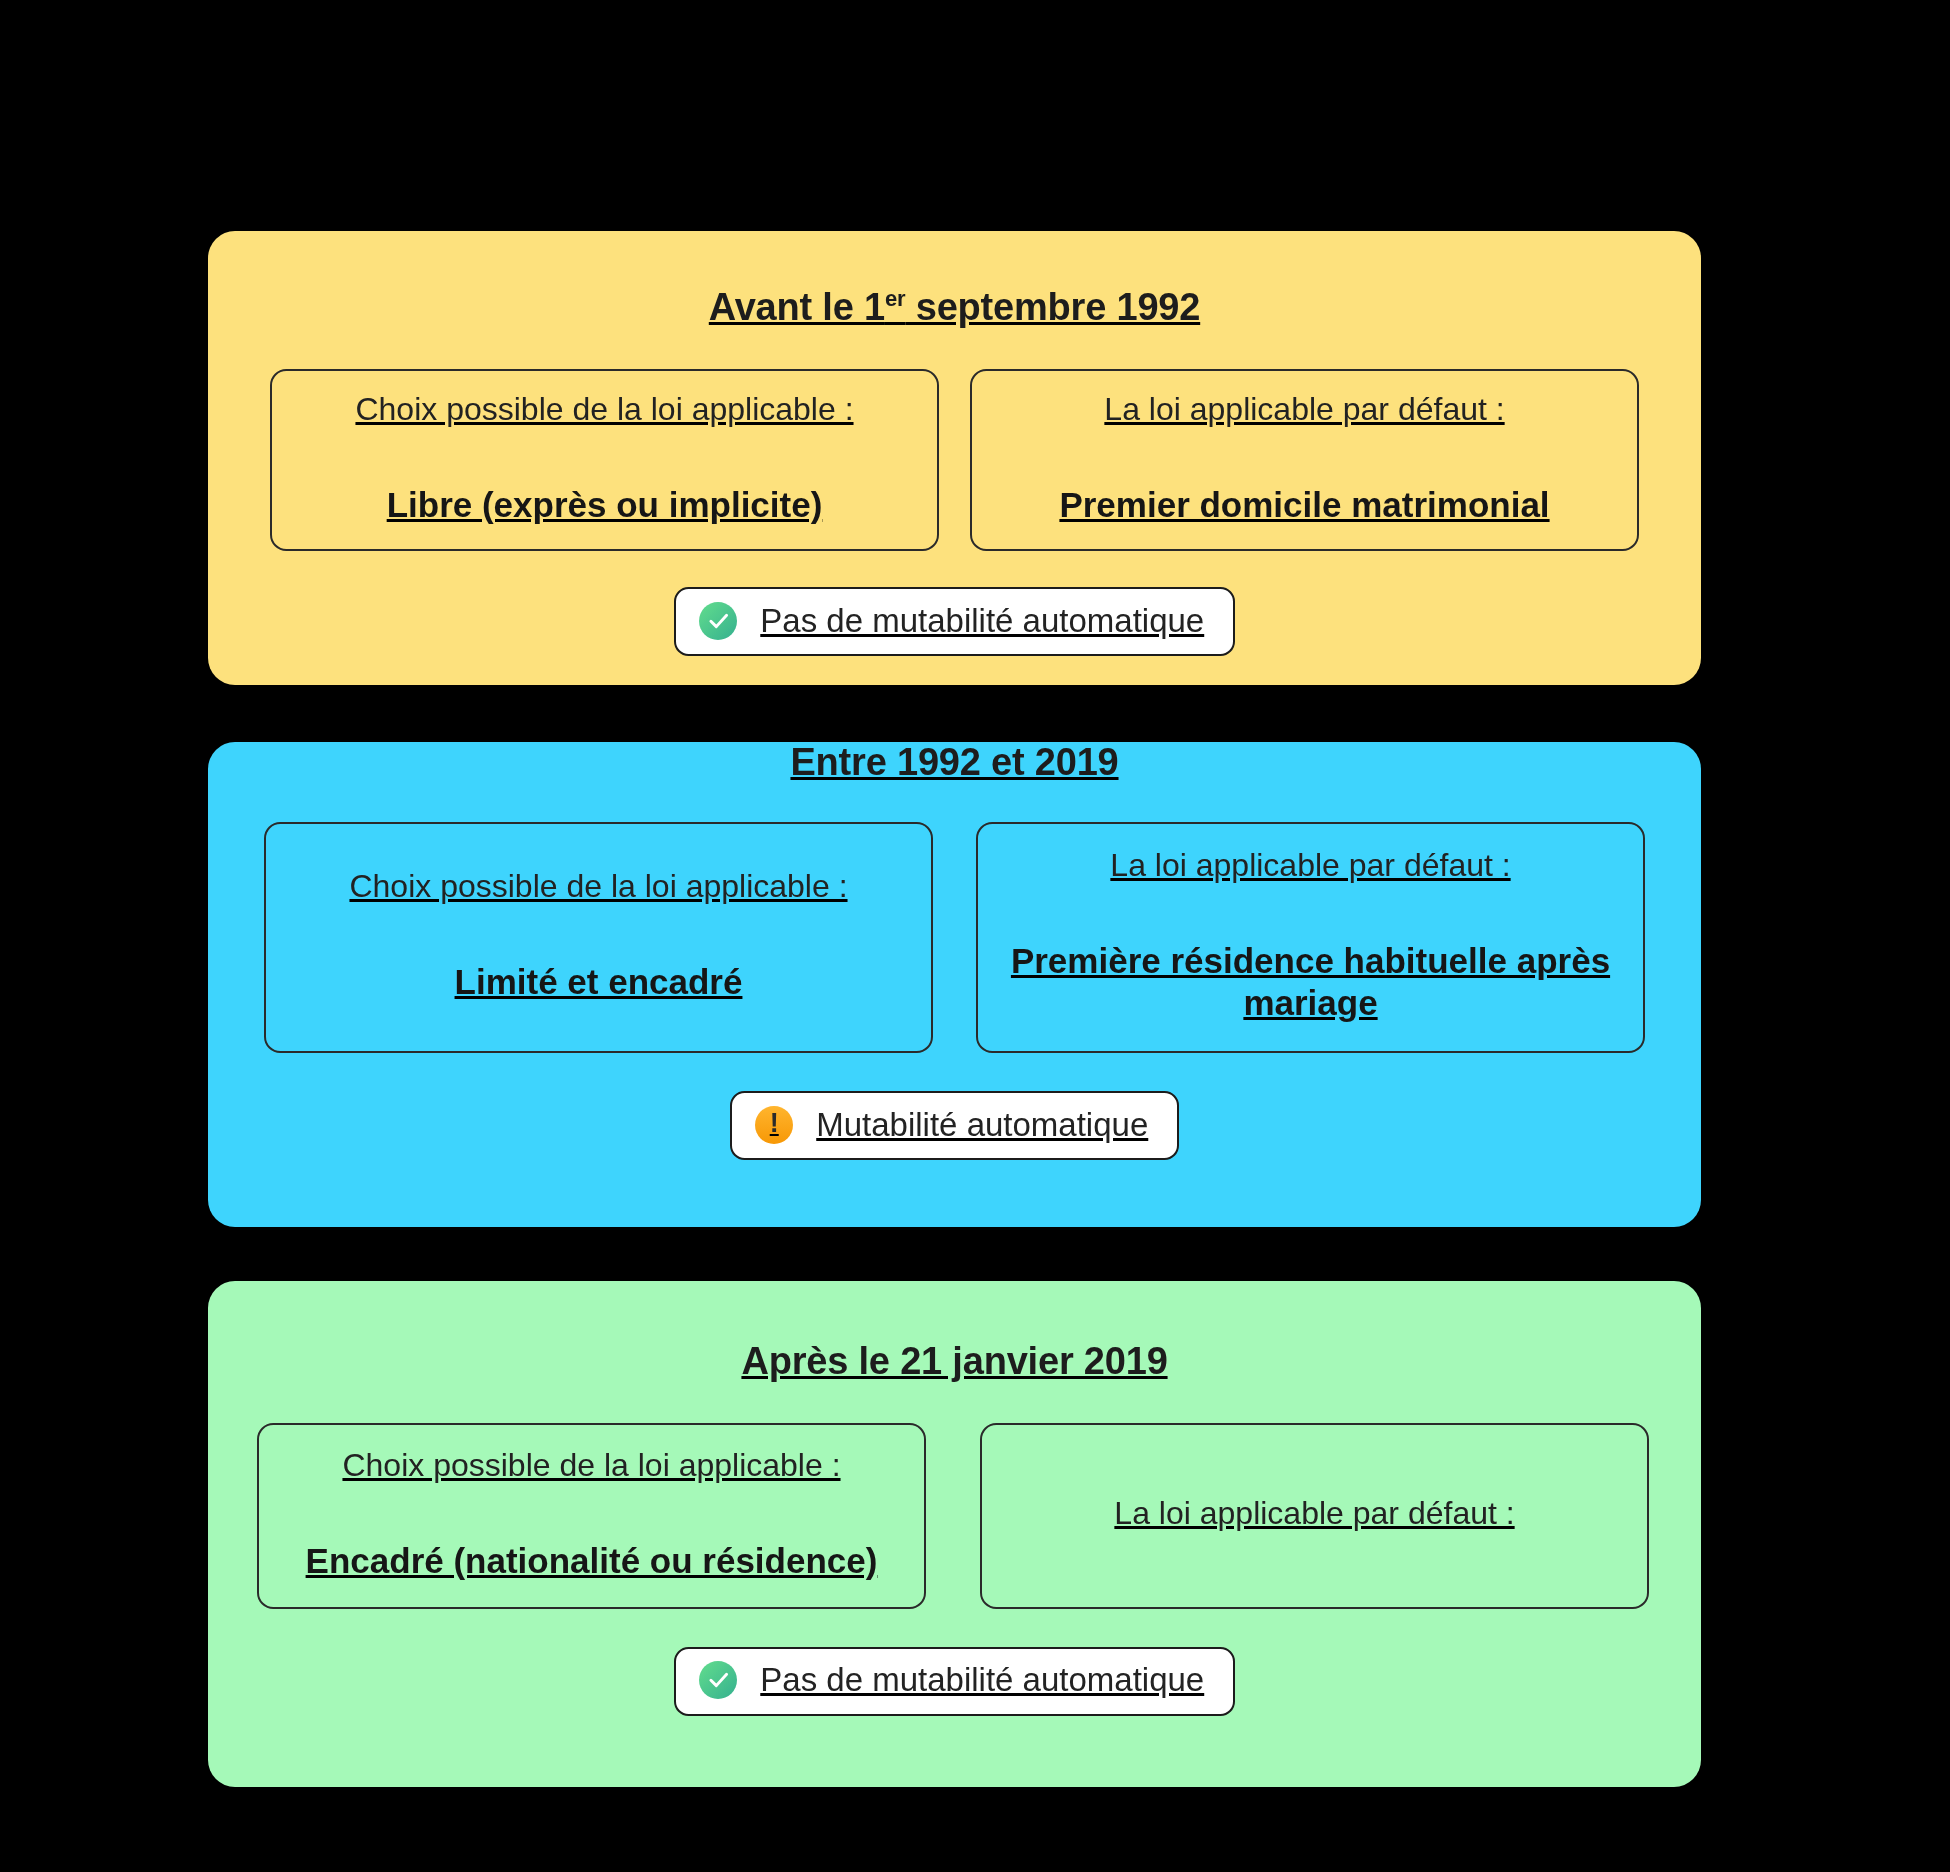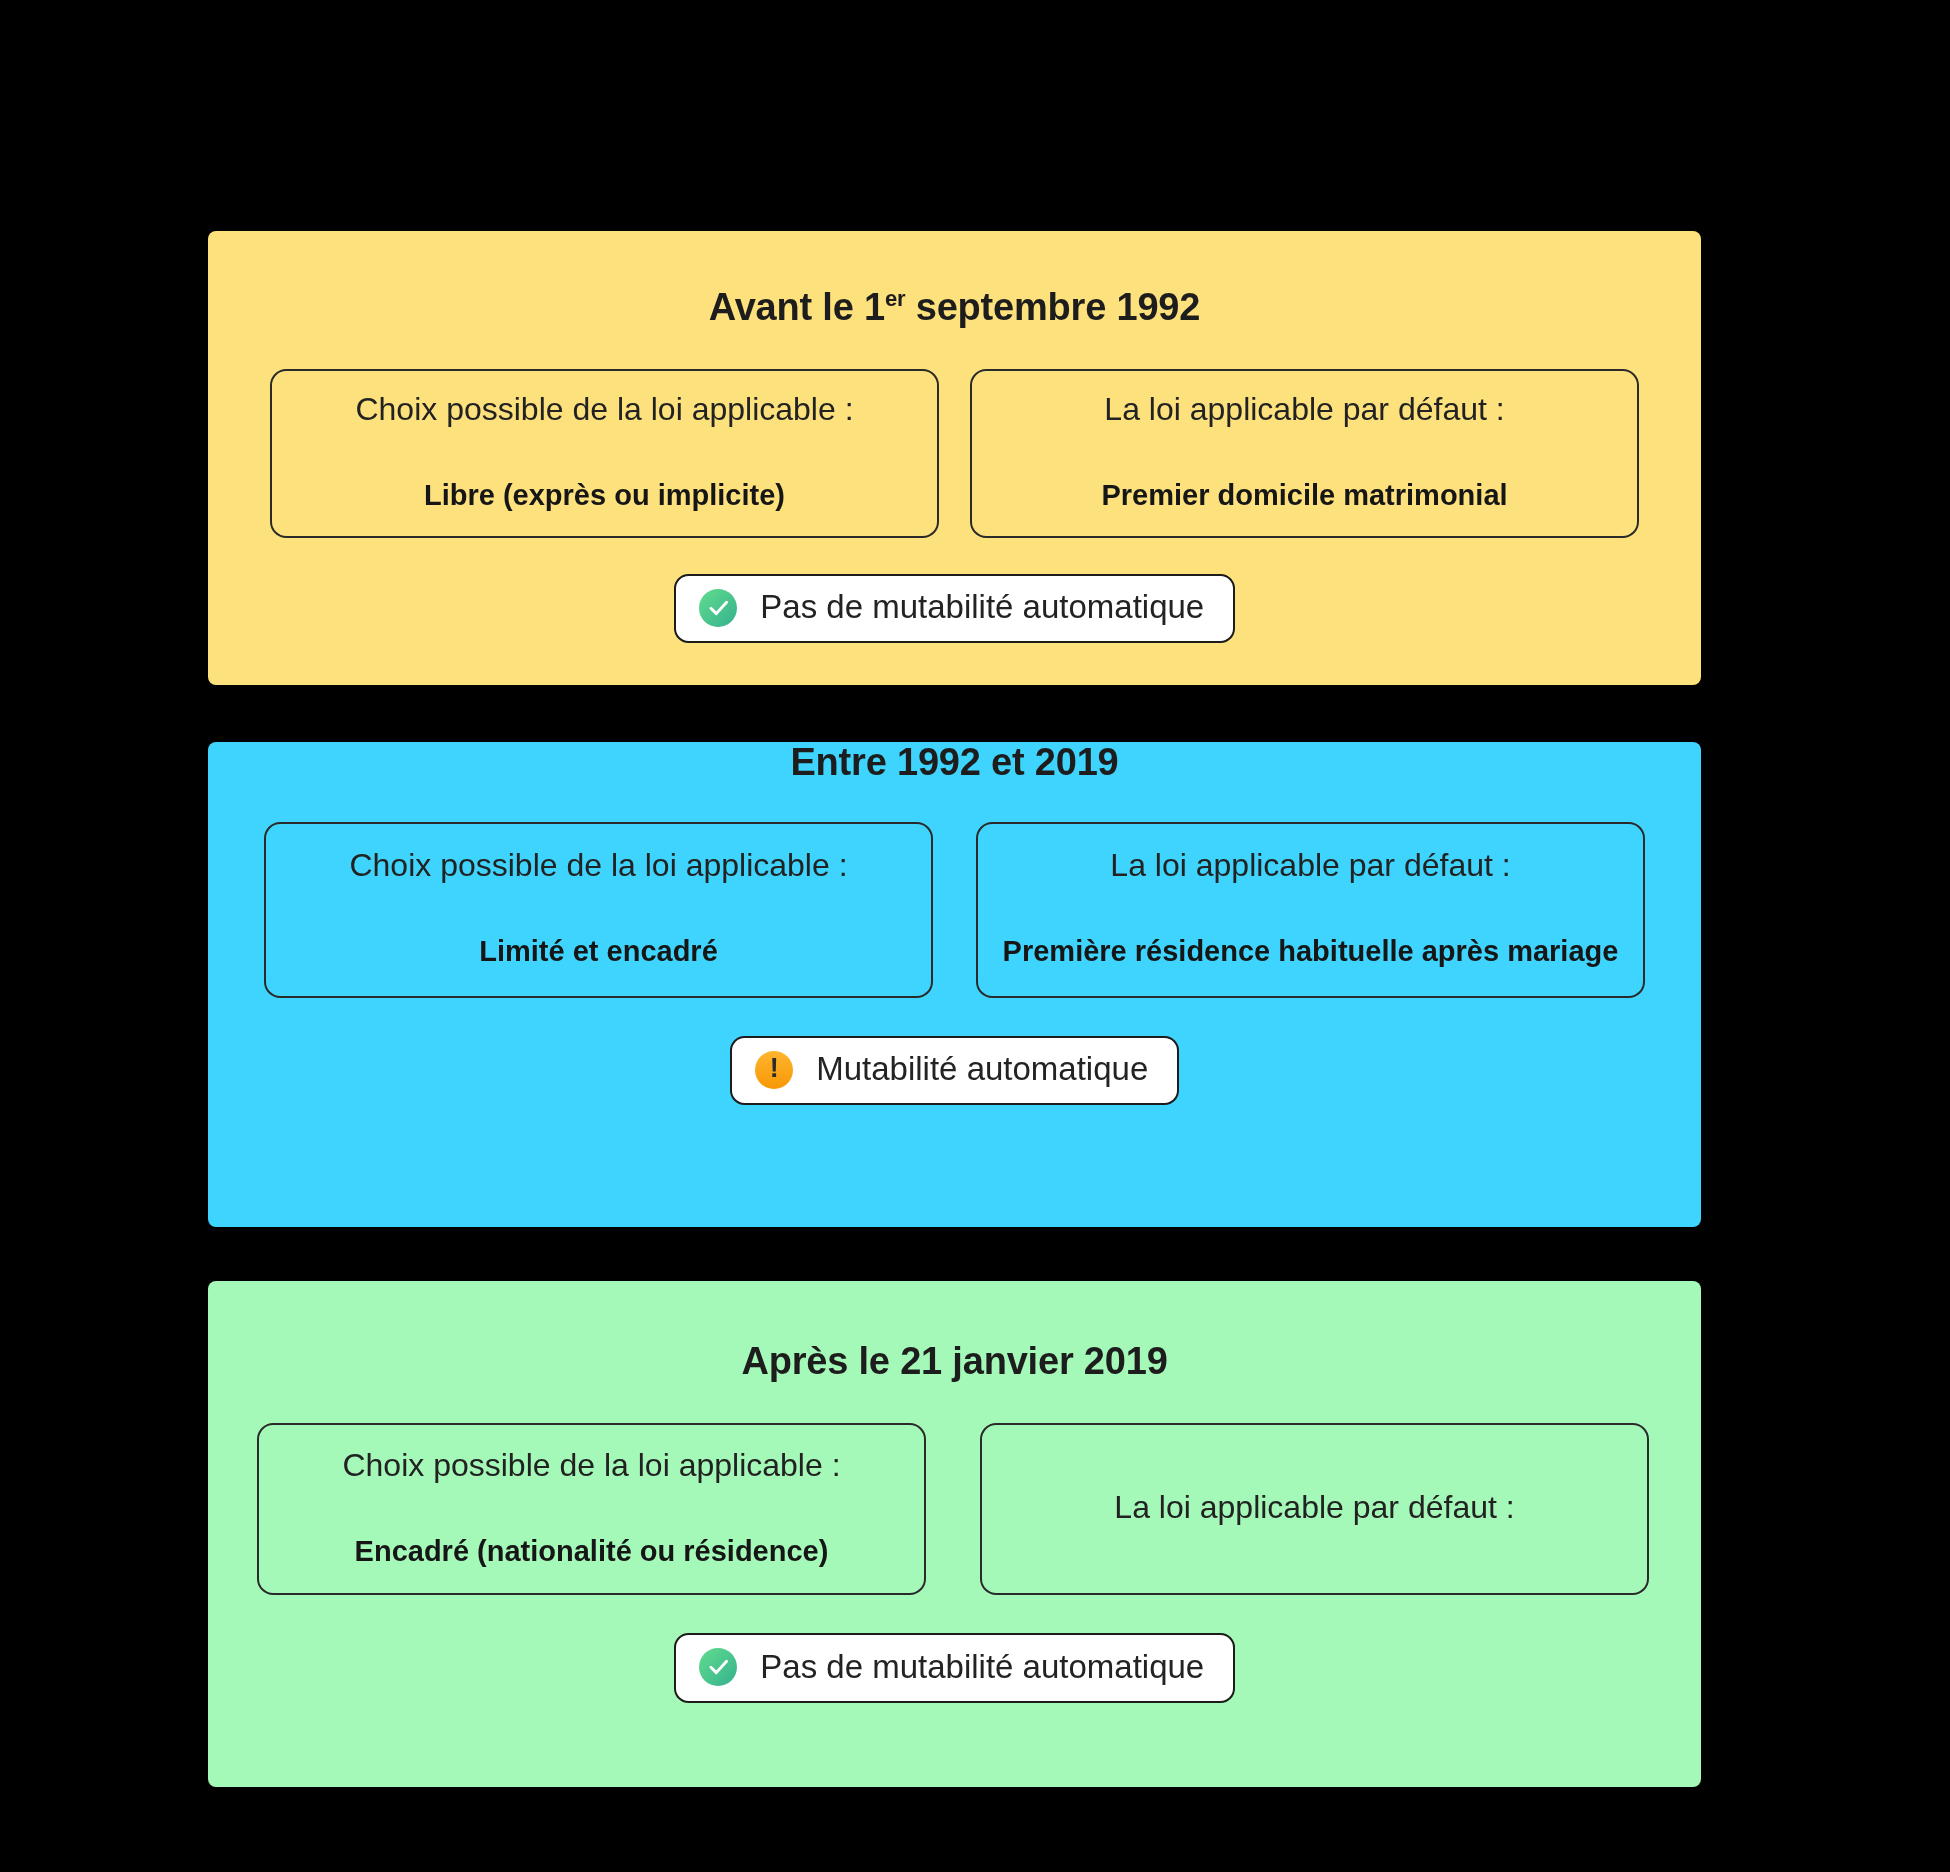--- a/index.html
+++ b/index.html
@@ -44,22 +44,23 @@
     line-height: 1;
     white-space: nowrap;
   }
 
   
   .card {
     position: absolute;
     left: 208px;
     width: 1493px;
     box-sizing: border-box;
-    border-radius: 8px;
+    border-radius: 27px;
     padding: 0;
+    text-decoration: underline;
   }
   .card-yellow { top: 231px;  height: 454px; background: #FDE17D; }
   .card-blue   { top: 742px;  height: 485px; background: #3ED4FD; }
   .card-green  { top: 1281px; height: 506px; background: #A5F9B8; }
 
   .card-heading {
     text-align: center;
     font-size: 38px;
     font-weight: 700;
     color: #1d1d1d;
@@ -103,25 +104,25 @@
   .card-green  .sub-box { width: 669px; padding: 22px 22px 25px 22px; }
 
   .sub-label {
     font-size: 32px;
     font-weight: 400;
     color: #222222;
     line-height: 1.18;
     white-space: nowrap;
   }
   .sub-value {
-    font-size: 29px;
+    font-size: 35px;
     font-weight: 700;
     color: #161616;
     line-height: 1.2;
-    margin-top: 12px;
+    margin-top: 18px;
   }
   .sub-value.two-line { white-space: normal; }
 
   
   .badge-wrap {
     display: flex;
     justify-content: center;
   }
   .card-yellow .badge-wrap { margin-top: 36px; }
   .card-blue   .badge-wrap { margin-top: 38px; }

